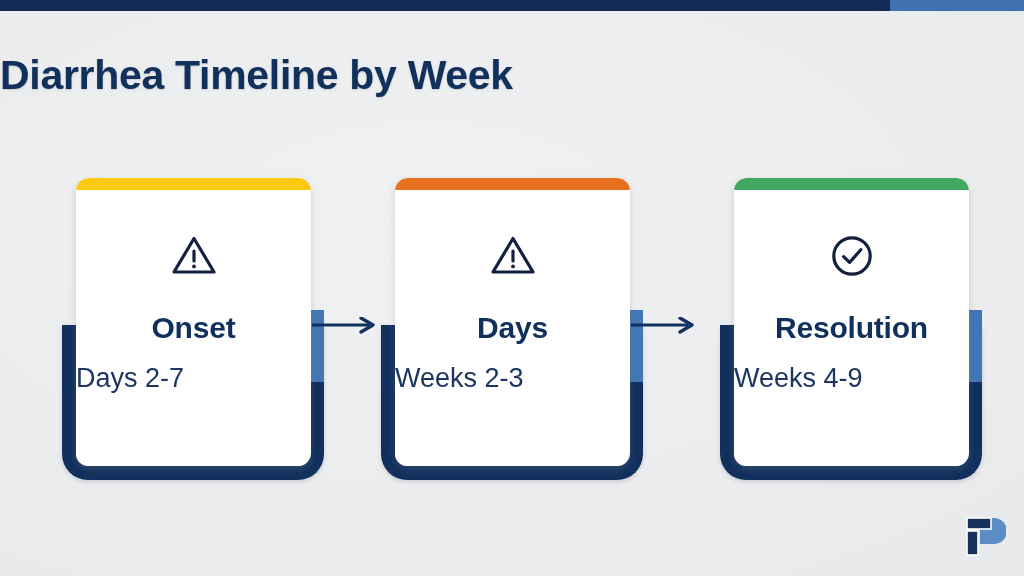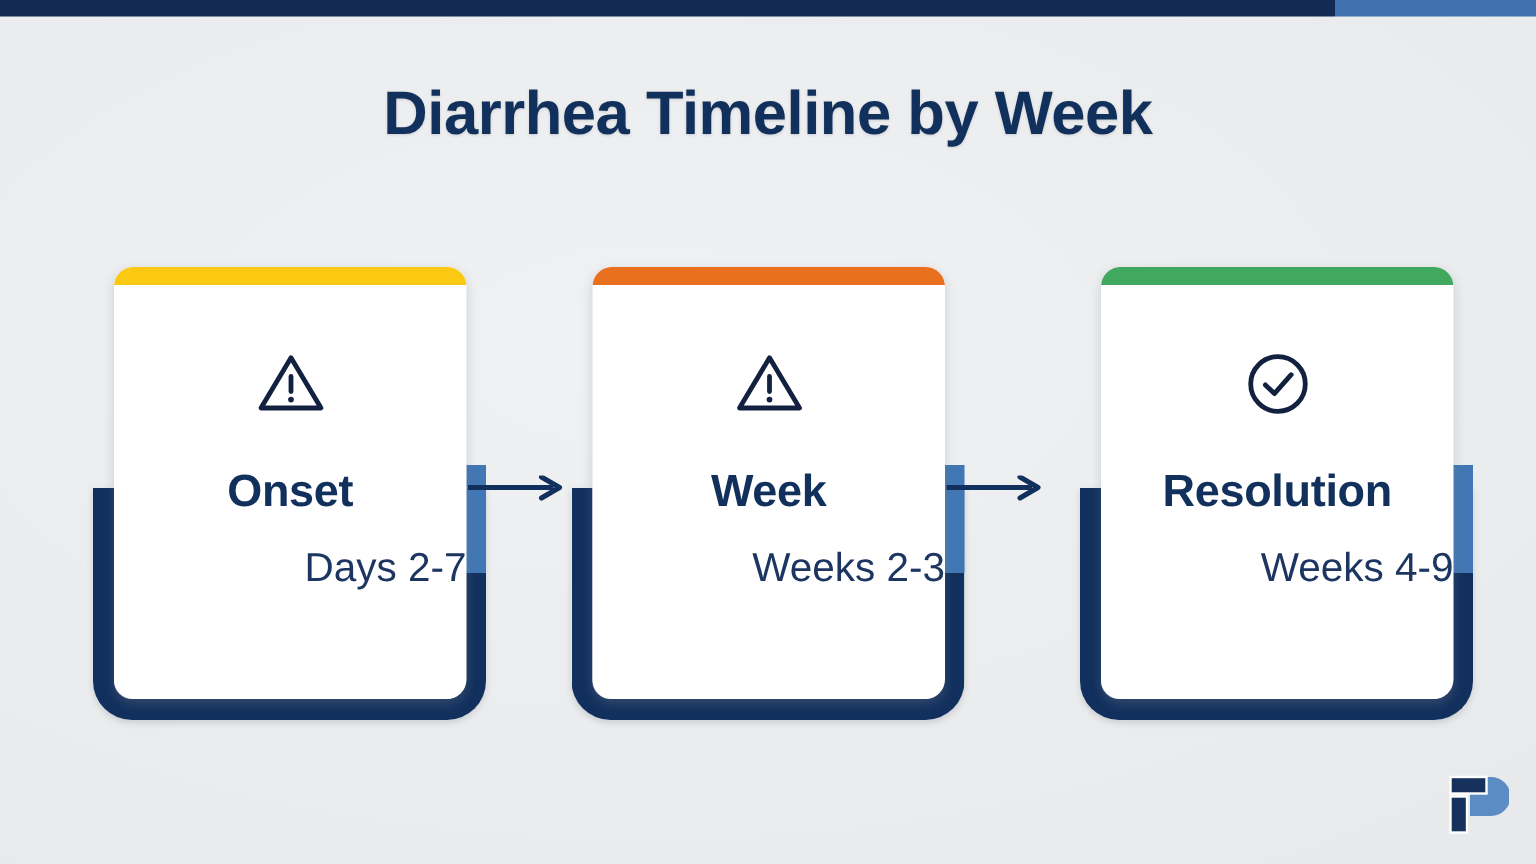--- a/index.html
+++ b/index.html
@@ -39,21 +39,21 @@
     height: 11px;
     background: #3f72ae;
   }
 
   
   #title {
     position: absolute;
     top: 52px;
     left: 0;
     width: 1024px;
-    text-align: center;
+    text-align: left;
     font-size: 41px;
     font-weight: bold;
     color: #11305c;
     letter-spacing: -0.3px;
     text-shadow: 0 1px 2px rgba(120,130,145,0.30);
   }
 
   
   #stage {
     position: absolute;
@@ -136,21 +136,21 @@
     font-size: 30px;
     font-weight: bold;
     color: #11305c;
     letter-spacing: -0.2px;
   }
   .card-sub {
     position: absolute;
     top: 185px;
     left: 0;
     width: 235px;
-    text-align: right;
+    text-align: left;
     font-size: 27px;
     font-weight: normal;
     color: #1c3661;
   }
 
   
   .arrow {
     position: absolute;
     top: 147px;
     width: 72px;
@@ -204,21 +204,21 @@
       <div class="riser" style="background: rgb(65, 119, 180);"></div>
       <div class="card">
         <div class="accent" style="background:#e8701f"></div>
         <div class="card-icon">
           <svg width="48" height="44" viewBox="0 0 48 44" fill="none">
             <path d="M24 5.5 L44 39 H4 Z" stroke="#12213f" stroke-width="3.2" stroke-linejoin="round" fill="none"></path>
             <line x1="24" y1="18" x2="24" y2="28" stroke="#12213f" stroke-width="3.2" stroke-linecap="round"></line>
             <circle cx="24" cy="33.4" r="1.9" fill="#12213f"></circle>
           </svg>
         </div>
-        <div class="card-title">Week</div>
+        <div class="card-title">Days</div>
         <div class="card-sub">Weeks 2-3</div>
       </div>
     </div>
 
     <div class="step s3">
       <div class="bracket" style="border-left-color: rgb(18, 48, 93); border-right-color: rgb(18, 48, 93); border-bottom-color: rgb(18, 48, 93);"></div>
       <div class="riser" style="background: rgb(65, 119, 180);"></div>
       <div class="card">
         <div class="accent" style="background:#41a85f"></div>
         <div class="card-icon">

